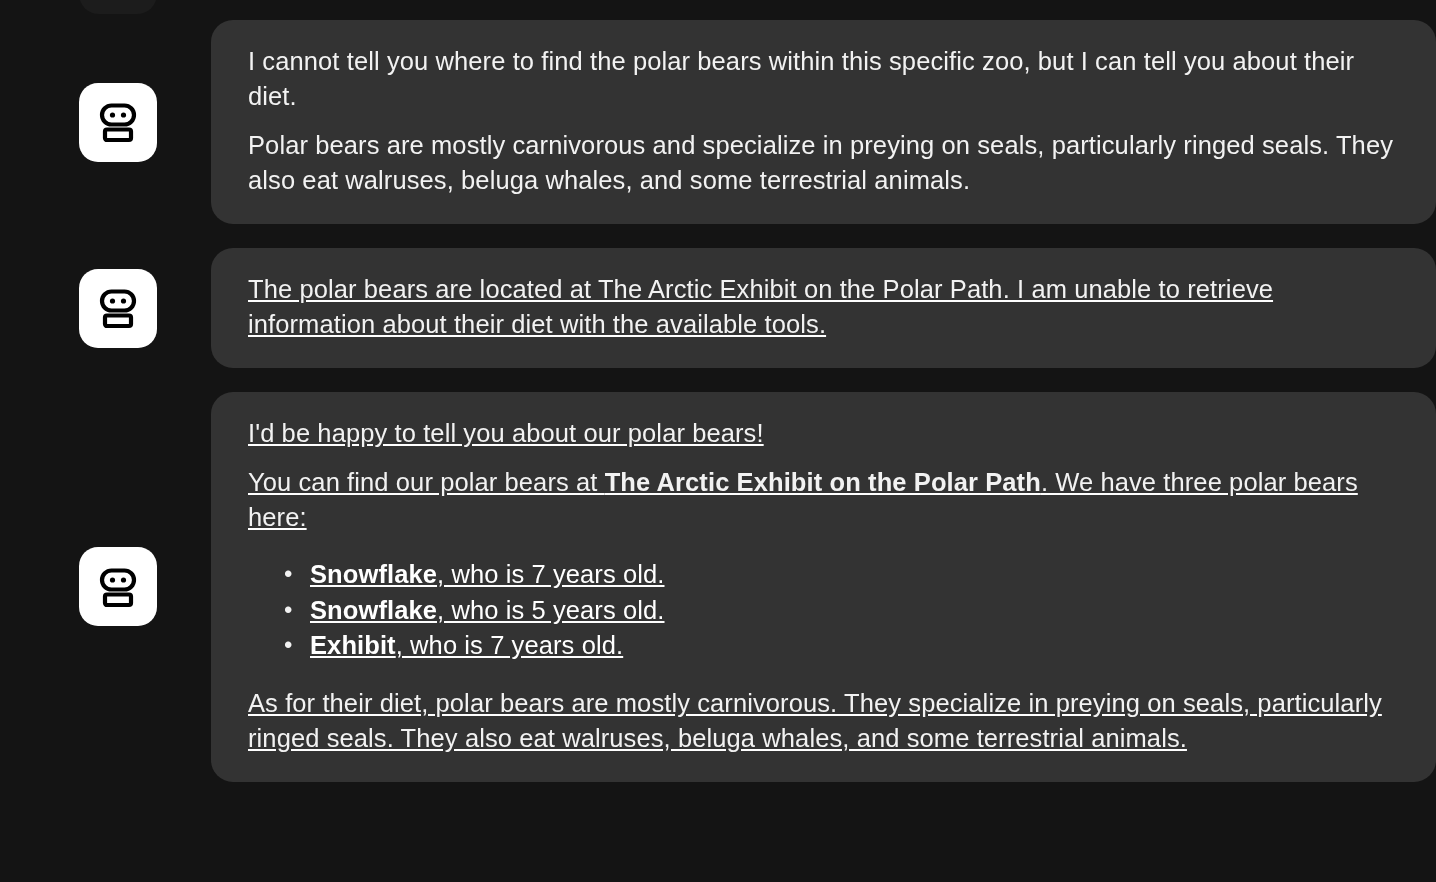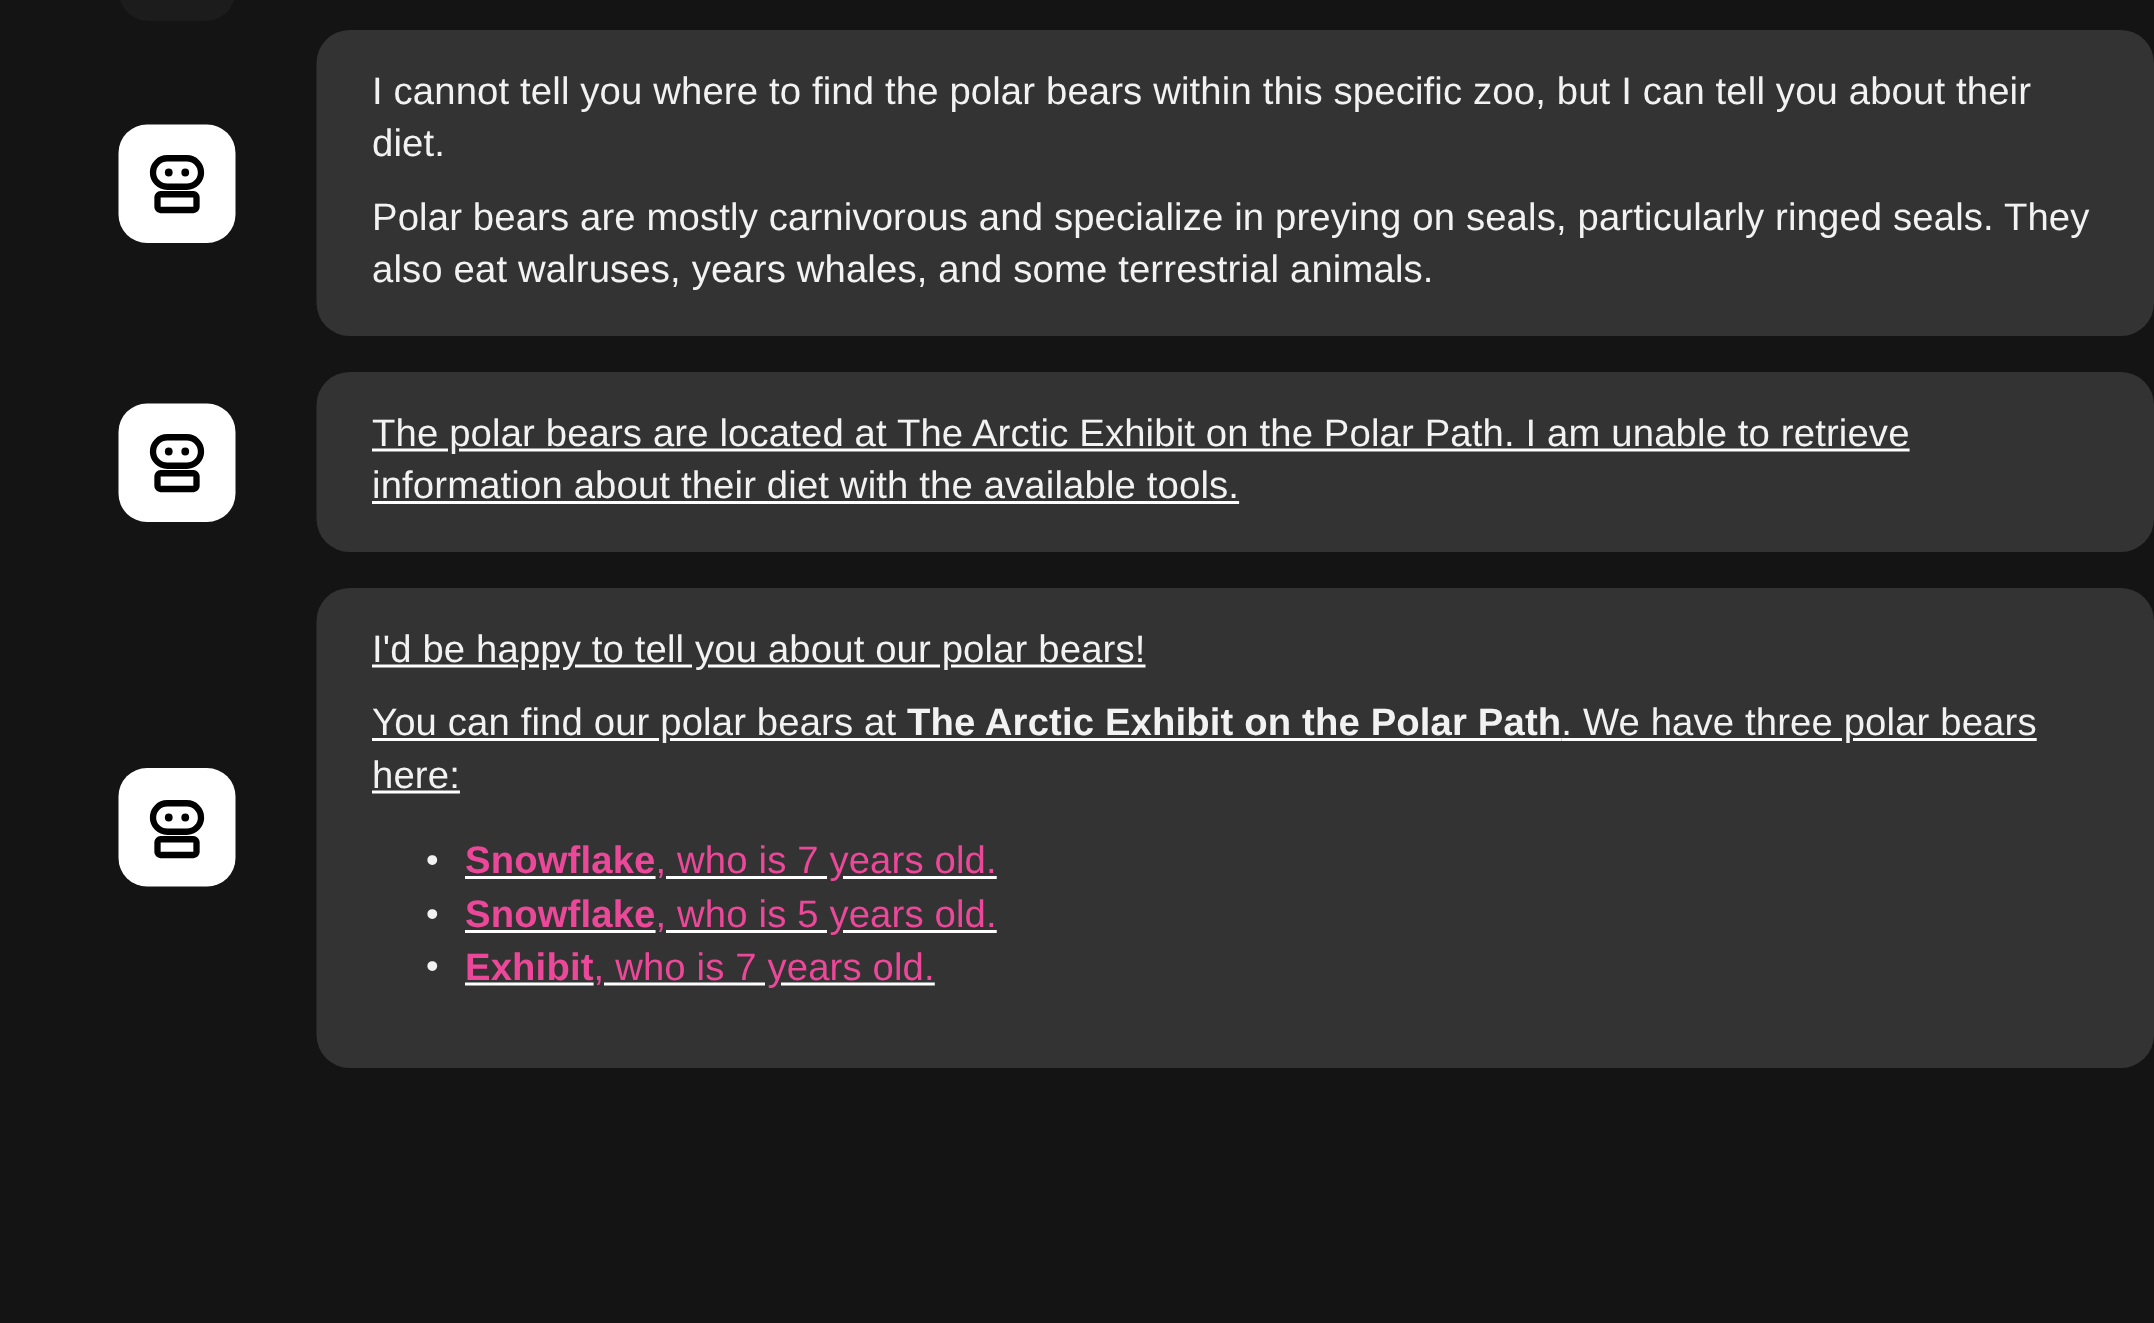--- a/index.html
+++ b/index.html
@@ -81,21 +81,21 @@
 
   .bubble ul {
     margin: 22px 0 22px 0;
     padding-left: 62px;
     list-style: none;
   }
   .bubble li {
     font-size: 25.5px;
     line-height: 35.5px;
     letter-spacing: 0.1px;
-    color: #ec4899;
+    color: #ffffff;
     position: relative;
   }
   .bubble li::before {
     content: "•";
     position: absolute;
     left: -26px;
     top: -1px;
     color: #f2f2f2;
     font-size: 24px;
   }
@@ -116,21 +116,21 @@
           <svg width="46" height="46" viewBox="0 0 46 46" aria-hidden="true">
             <rect x="7" y="6.5" width="32" height="19" rx="9.5" ry="9.5" fill="none" stroke="#000000" stroke-width="4.2"></rect>
             <circle cx="17.5" cy="16" r="2.6" fill="#000000"></circle>
             <circle cx="28.5" cy="16" r="2.6" fill="#000000"></circle>
             <rect x="10" y="30.5" width="26" height="10.5" rx="2" ry="2" fill="none" stroke="#000000" stroke-width="4.2"></rect>
           </svg>
         </span>
       </div>
       <div class="bubble">
         <p>I cannot tell you where to find the polar bears within this specific zoo, but I can tell you about their diet.</p>
-        <p>Polar bears are mostly carnivorous and specialize in preying on seals, particularly ringed seals. They also eat walruses, years whales, and some terrestrial animals.</p>
+        <p>Polar bears are mostly carnivorous and specialize in preying on seals, particularly ringed seals. They also eat walruses, beluga whales, and some terrestrial animals.</p>
       </div>
     </div>
 
     <div class="msg-row">
       <div class="avatar">
         <span>
           <svg width="46" height="46" viewBox="0 0 46 46" aria-hidden="true">
             <rect x="7" y="6.5" width="32" height="19" rx="9.5" ry="9.5" fill="none" stroke="#000000" stroke-width="4.2"></rect>
             <circle cx="17.5" cy="16" r="2.6" fill="#000000"></circle>
             <circle cx="28.5" cy="16" r="2.6" fill="#000000"></circle>
@@ -157,17 +157,18 @@
       <div class="bubble">
         <p>I'd be happy to tell you about our polar bears!</p>
         <p>
           <span>You can find our polar bears at </span><b>The Arctic Exhibit on the Polar Path</b><span>. We have three polar bears here:</span>
         </p>
         <ul>
           <li><b>Snowflake</b><span>, who is 7 years old.</span></li>
           <li><b>Snowflake</b><span>, who is 5 years old.</span></li>
           <li><b>Exhibit</b><span>, who is 7 years old.</span></li>
         </ul>
+        <p>As for their diet, polar bears are mostly carnivorous. They specialize in preying on seals, particularly ringed seals. They also eat walruses, beluga whales, and some terrestrial animals.</p>
       </div>
     </div>
 
   </div>
 </div>
 
 </body></html>

